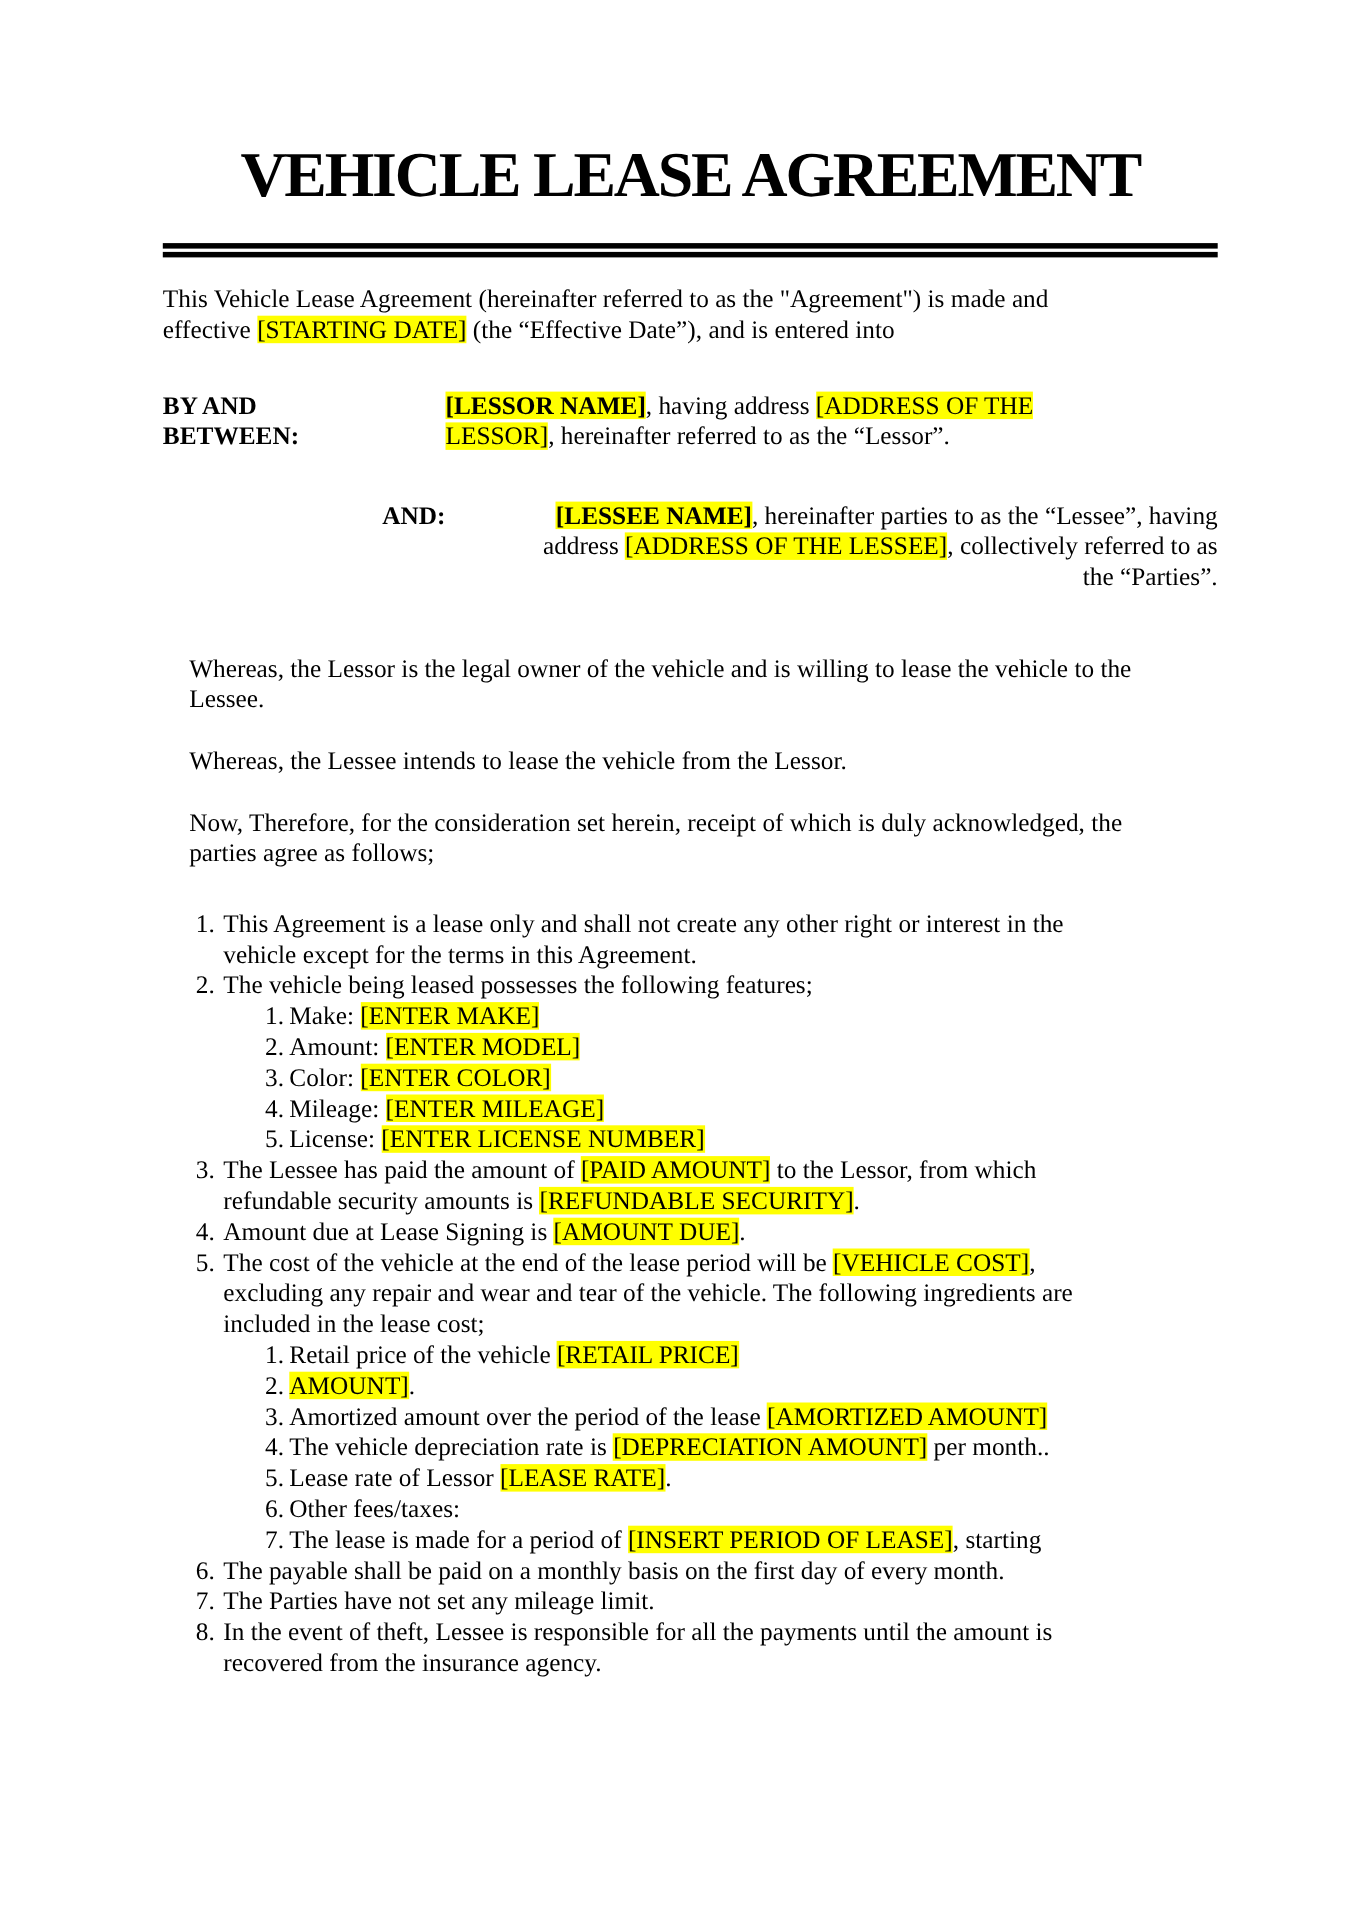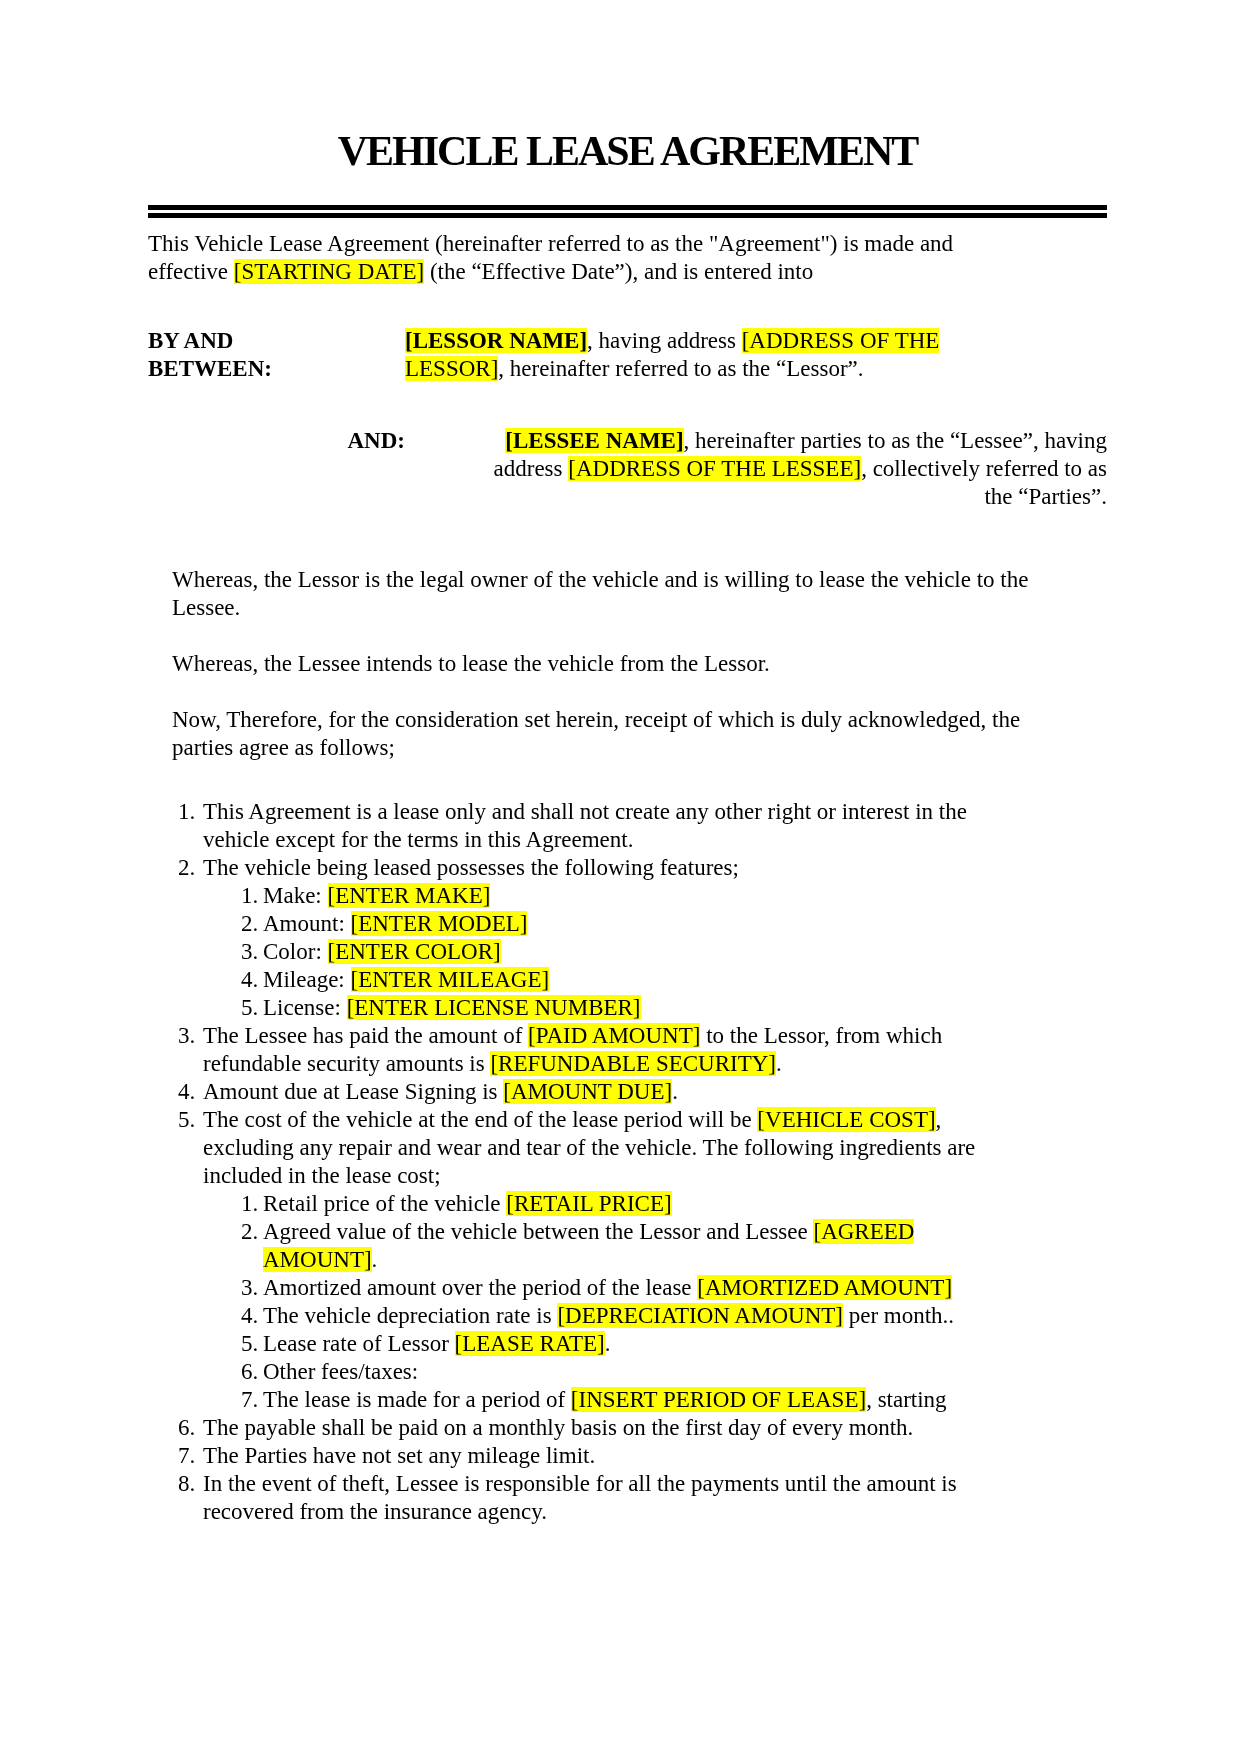--- a/index.html
+++ b/index.html
@@ -10,35 +10,35 @@
     padding:130px 133px 40px 148px;
     background:#ffffff;
     color:#000000;
     font-family:"Liberation Serif","DejaVu Serif",serif;
     font-size:23px;
     line-height:28px;
     overflow:hidden;
   }
   .title {
     margin:0;
-    font-size:42px;
+    font-size:58px;
     line-height:1;
     font-weight:bold;
     text-align:center;
     letter-spacing:-2px;
     white-space:nowrap;
   }
   .double-rule {
     margin-top:33px;
     height:13px;
     box-sizing:border-box;
     border-top:5px solid #000;
     border-bottom:5px solid #000;
   }
-  .intro { margin-top:12px; }
+  .intro { margin-top:24px; }
   .parties { margin-top:41px; }
   .party-row { display:flex; }
   .party-row + .party-row { margin-top:44px;text-align:right; }
   .party-label { width:257px; flex:none; font-weight:bold; }
   .party-value { flex:1; }
   .recitals { margin-top:55px; }
   .recital { margin-bottom:28px;margin-left:24px; }
   .recital:last-child { margin-bottom:0; }
   .terms { margin-top:36px; }
   .term { display:flex; }
@@ -159,21 +159,20 @@
           <div class="line"><span>included in the lease cost;</span></div>
           <div class="term sub">
             <div class="num">1.</div>
             <div class="body">
               <div class="line"><span>Retail price of the vehicle </span><span class="hl ">[RETAIL PRICE]</span></div>
             </div>
           </div>
           <div class="term sub">
             <div class="num">2.</div>
             <div class="body">
-              <div class="line"><span>Agreed value of the vehicle between the Lessor and Lessee </span><span class="hl ">[AGREED</span></div>
               <div class="line"><span class="hl ">AMOUNT]</span><span>.</span></div>
             </div>
           </div>
           <div class="term sub">
             <div class="num">3.</div>
             <div class="body">
               <div class="line"><span>Amortized amount over the period of the lease </span><span class="hl ">[AMORTIZED AMOUNT]</span></div>
             </div>
           </div>
           <div class="term sub">

